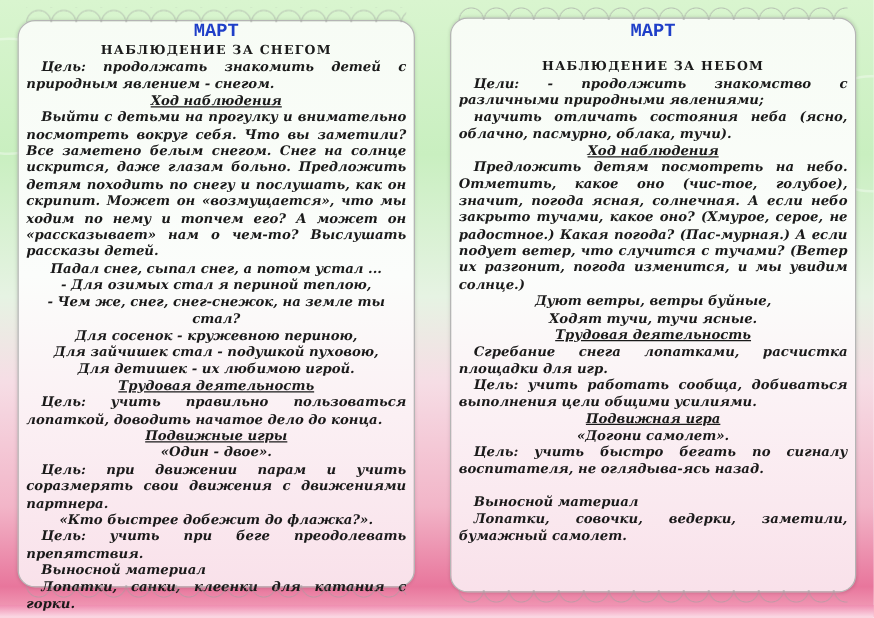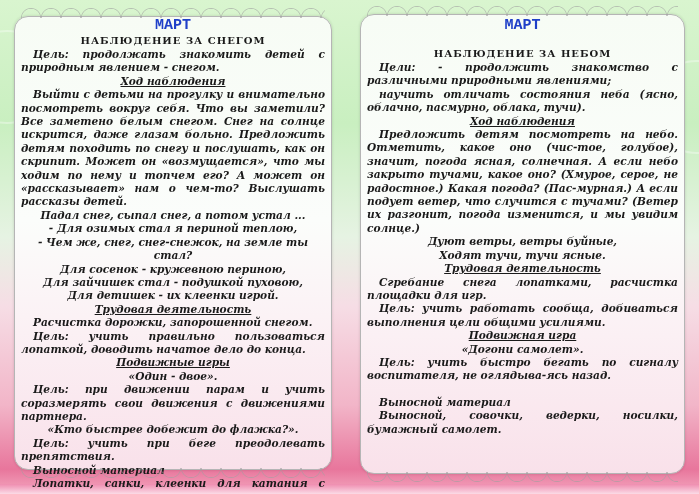--- a/index.html
+++ b/index.html
@@ -60,23 +60,22 @@
     <div class="month">МАРТ</div>
     <div class="obs-title">НАБЛЮДЕНИЕ ЗА СНЕГОМ</div>
     <p class="para">Цель: продолжать знакомить детей с природным явлением - снегом.</p>
     <p class="heading">Ход наблюдения</p>
     <p class="para">Выйти с детьми на прогулку и внимательно посмотреть вокруг себя. Что вы заметили? Все заметено белым снегом. Снег на солнце искрится, даже глазам больно. Предложить детям походить по снегу и послушать, как он скрипит. Может он «возмущается», что мы ходим по нему и топчем его? А может он «рассказывает» нам о чем-то? Выслушать рассказы детей.</p>
     <p class="center">Падал снег, сыпал снег, а потом устал ...</p>
     <p class="center">- Для озимых стал я периной теплою,</p>
     <p class="center">- Чем же, снег, снег-снежок, на земле ты стал?</p>
     <p class="center">Для сосенок - кружевною периною,</p>
     <p class="center">Для зайчишек стал - подушкой пуховою,</p>
-    <p class="center">Для детишек - их клеенки игрой.</p>
+    <p class="center">Для детишек - их любимою игрой.</p>
     <p class="heading">Трудовая деятельность</p>
-    <p class="para">Расчистка дорожки, запорошенной снегом.</p>
     <p class="para">Цель: учить правильно пользоваться лопаткой, доводить начатое дело до конца.</p>
     <p class="heading">Подвижные игры</p>
     <p class="center">«Один - двое».</p>
     <p class="para">Цель: при движении парам и учить соразмерять свои движения с движениями партнера.</p>
     <p class="center">«Кто быстрее добежит до флажка?».</p>
     <p class="para">Цель: учить при беге преодолевать препятствия.</p>
     <p class="para">Выносной материал</p>
     <p class="para">Лопатки, санки, клеенки для катания с горки.</p>
   </div>
 </div>
@@ -93,15 +92,15 @@
     <p class="center">Дуют ветры, ветры буйные,</p>
     <p class="center">Ходят тучи, тучи ясные.</p>
     <p class="heading">Трудовая деятельность</p>
     <p class="para">Сгребание снега лопатками, расчистка площадки для игр.</p>
     <p class="para">Цель: учить работать сообща, добиваться выполнения цели общими усилиями.</p>
     <p class="heading">Подвижная игра</p>
     <p class="center">«Догони самолет».</p>
     <p class="para">Цель: учить быстро бегать по сигналу воспитателя, не оглядыва-ясь назад.</p>
     <div class="spacer"></div>
     <p class="para">Выносной материал</p>
-    <p class="para">Выносной, совочки, ведерки, носилки, бумажный самолет.</p>
+    <p class="para">Лопатки, совочки, ведерки, заметили, бумажный самолет.</p>
   </div>
 </div>
 
 </body></html>

